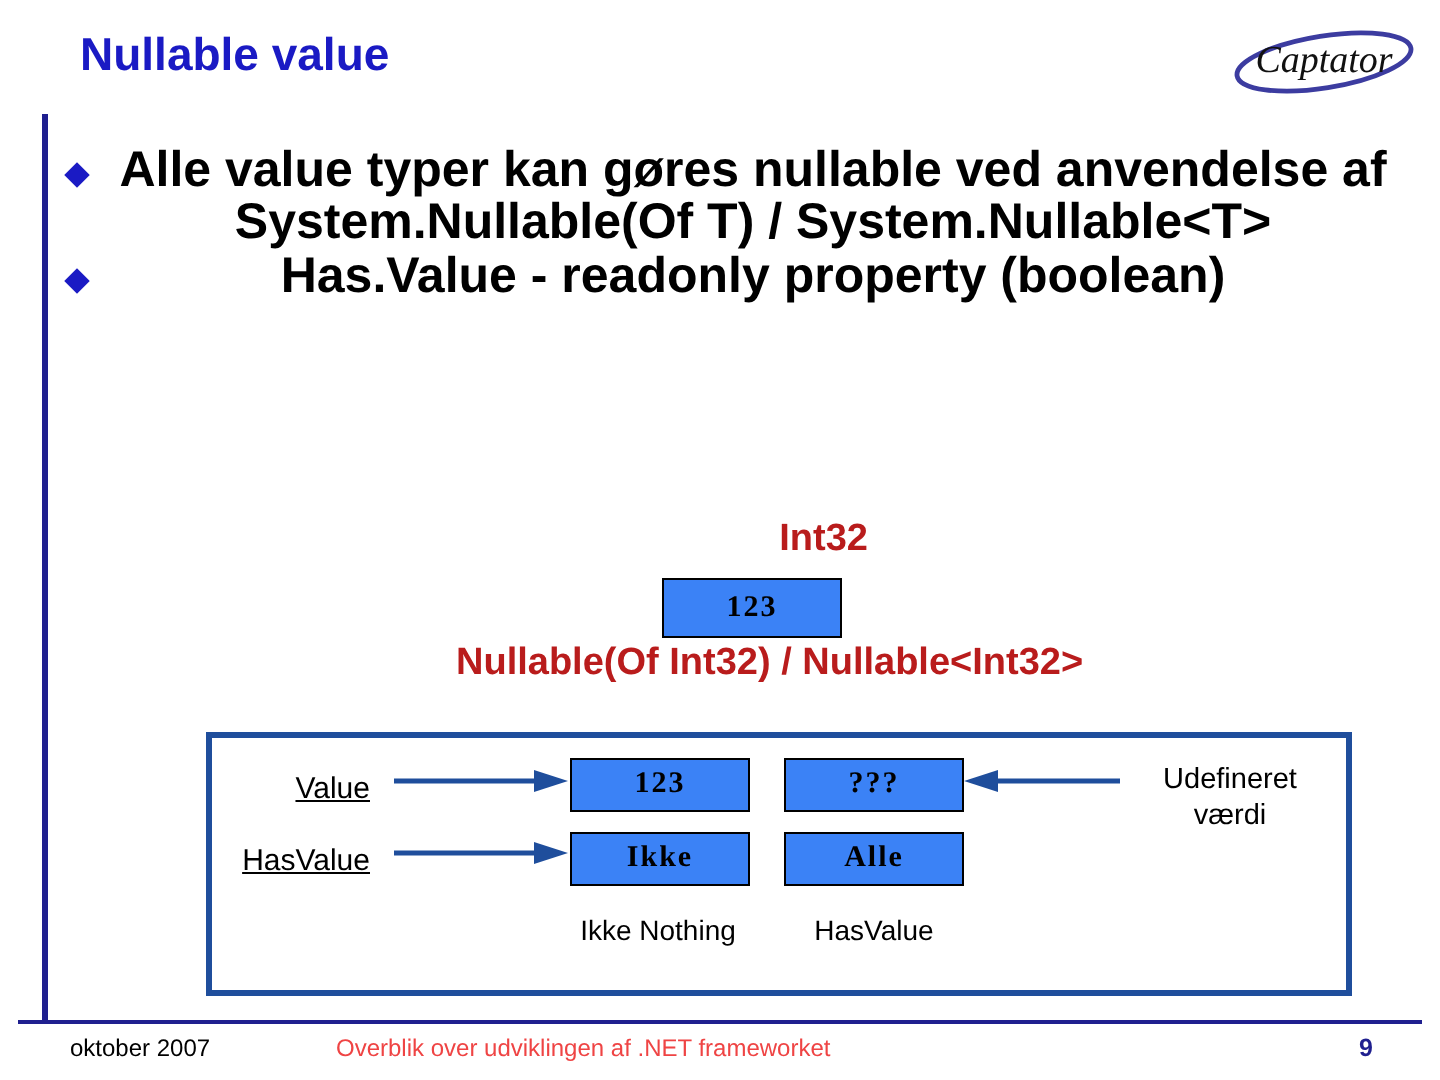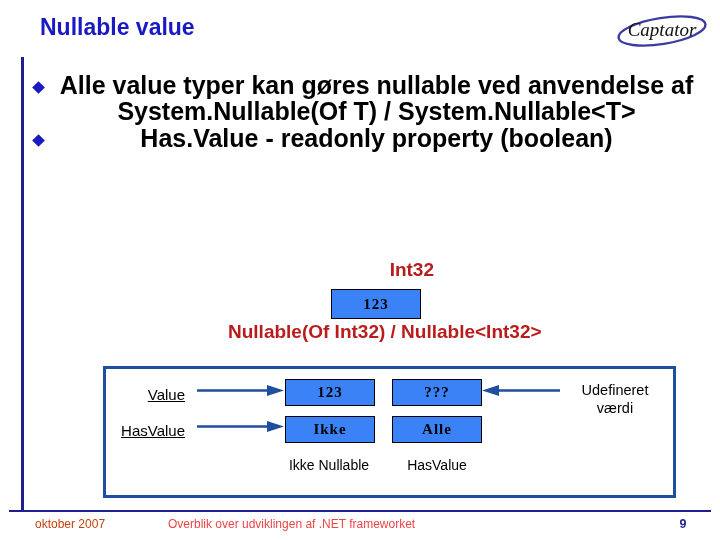--- a/index.html
+++ b/index.html
@@ -171,21 +171,21 @@
     text-align: center;
     line-height: 18px;
   }
 
   
   #footer-date {
     position: absolute;
     left: 35px;
     top: 517px;
     font-size: 12px;
-    color: #c2410c;
+    color: #000000;
     white-space: nowrap;
   }
   #footer-subject {
     position: absolute;
     left: 168px;
     top: 517px;
     font-size: 12px;
     color: #ef4444;
     white-space: nowrap;
   }
@@ -256,21 +256,21 @@
 <svg class="arrow-right" id="arrow-undef" viewBox="0 0 78 11" xmlns="http://www.w3.org/2000/svg">
   <line x1="78" y1="5.5" x2="15" y2="5.5" stroke="#1f4e9c" stroke-width="2.6"></line>
   <polygon points="17,0 0,5.5 17,11" fill="#1f4e9c"></polygon>
 </svg>
 
 <div class="val-box" id="box-123">123</div>
 <div class="val-box" id="box-true">Ikke</div>
 <div class="val-box" id="box-qqq">???</div>
 <div class="val-box" id="box-false">Alle</div>
 
-<div class="sub-label" id="sub-ikke-nothing">Ikke Nullable</div>
+<div class="sub-label" id="sub-ikke-nothing">Ikke Nothing</div>
 <div class="sub-label" id="sub-nothing">HasValue</div>
 
 <div id="undef-label">
   <span>Udefineret</span><br>
   <span>værdi</span>
 </div>
 
 <div id="footer-date">oktober 2007</div>
 <div id="footer-subject">Overblik over udviklingen af .NET frameworket</div>
 <div id="footer-pagenum">9</div>

